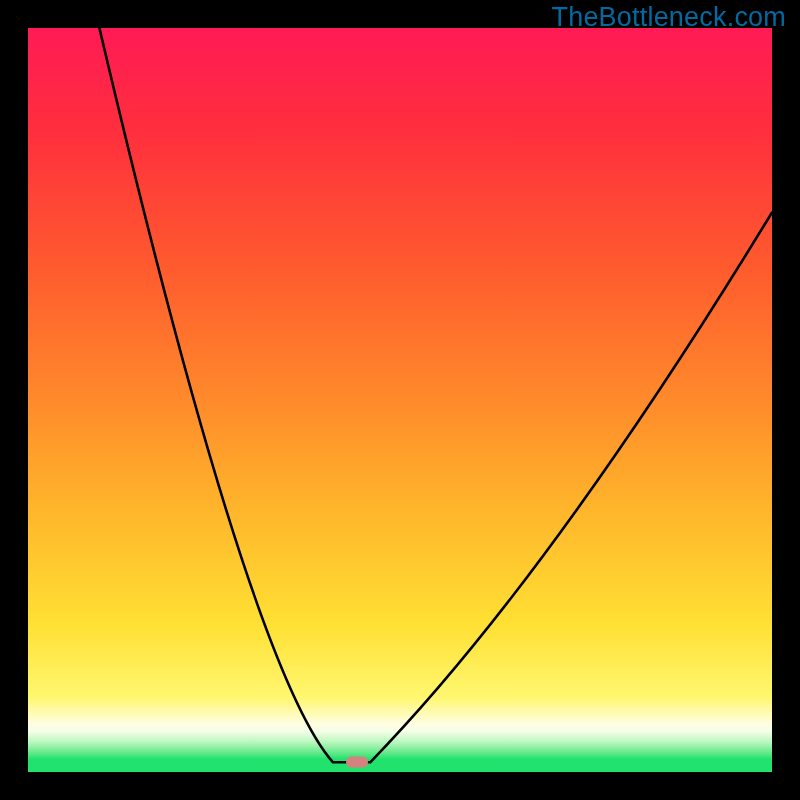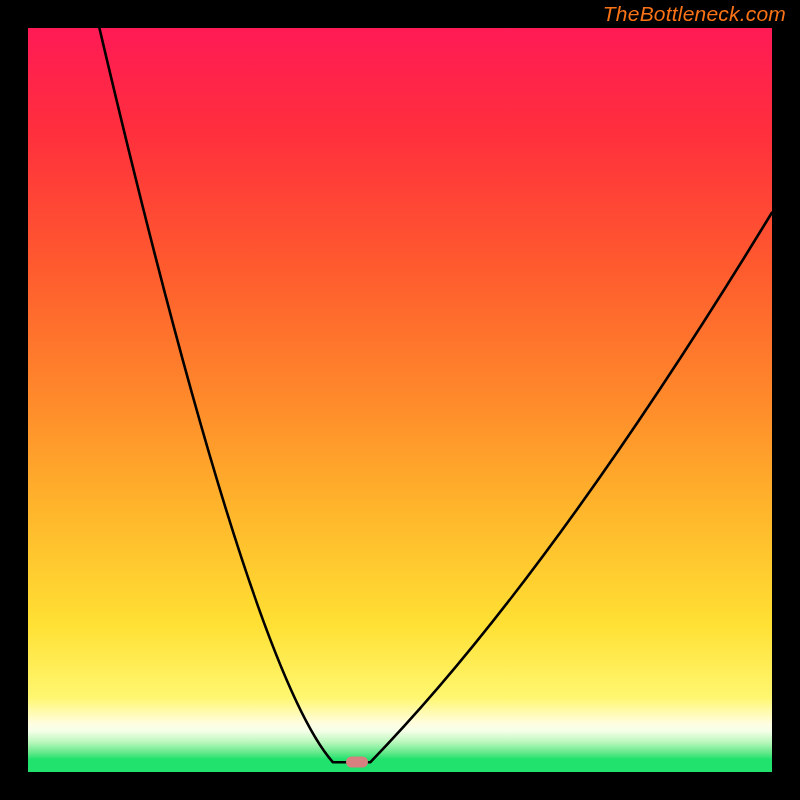--- a/index.html
+++ b/index.html
@@ -56,25 +56,24 @@
     width: 22px;
     height: 11px;
     border-radius: 6px;
     background: #d68080;
     transform: translate(-50%, -50%);
   }
   .watermark {
     position: absolute;
     top: 2px;
     right: 14px;
-    color: #f97316;
-    font-size: 21px;
+    color: #0369a1;
+    font-size: 27px;
     letter-spacing: 0.2px;
     font-weight: 500;
-    font-style: italic;
   }
   svg.curve {
     position: absolute;
     left: 0;
     top: 0;
     width: 100%;
     height: 100%;
   }
 </style>
 </head>

